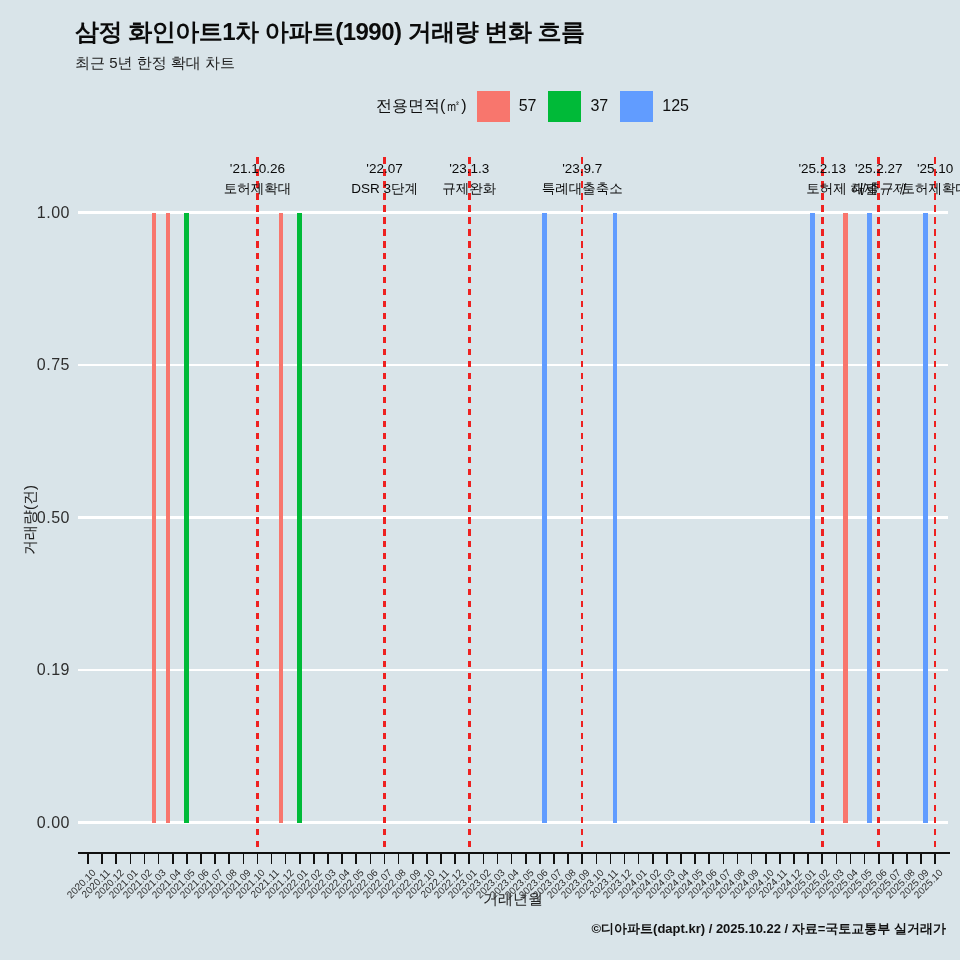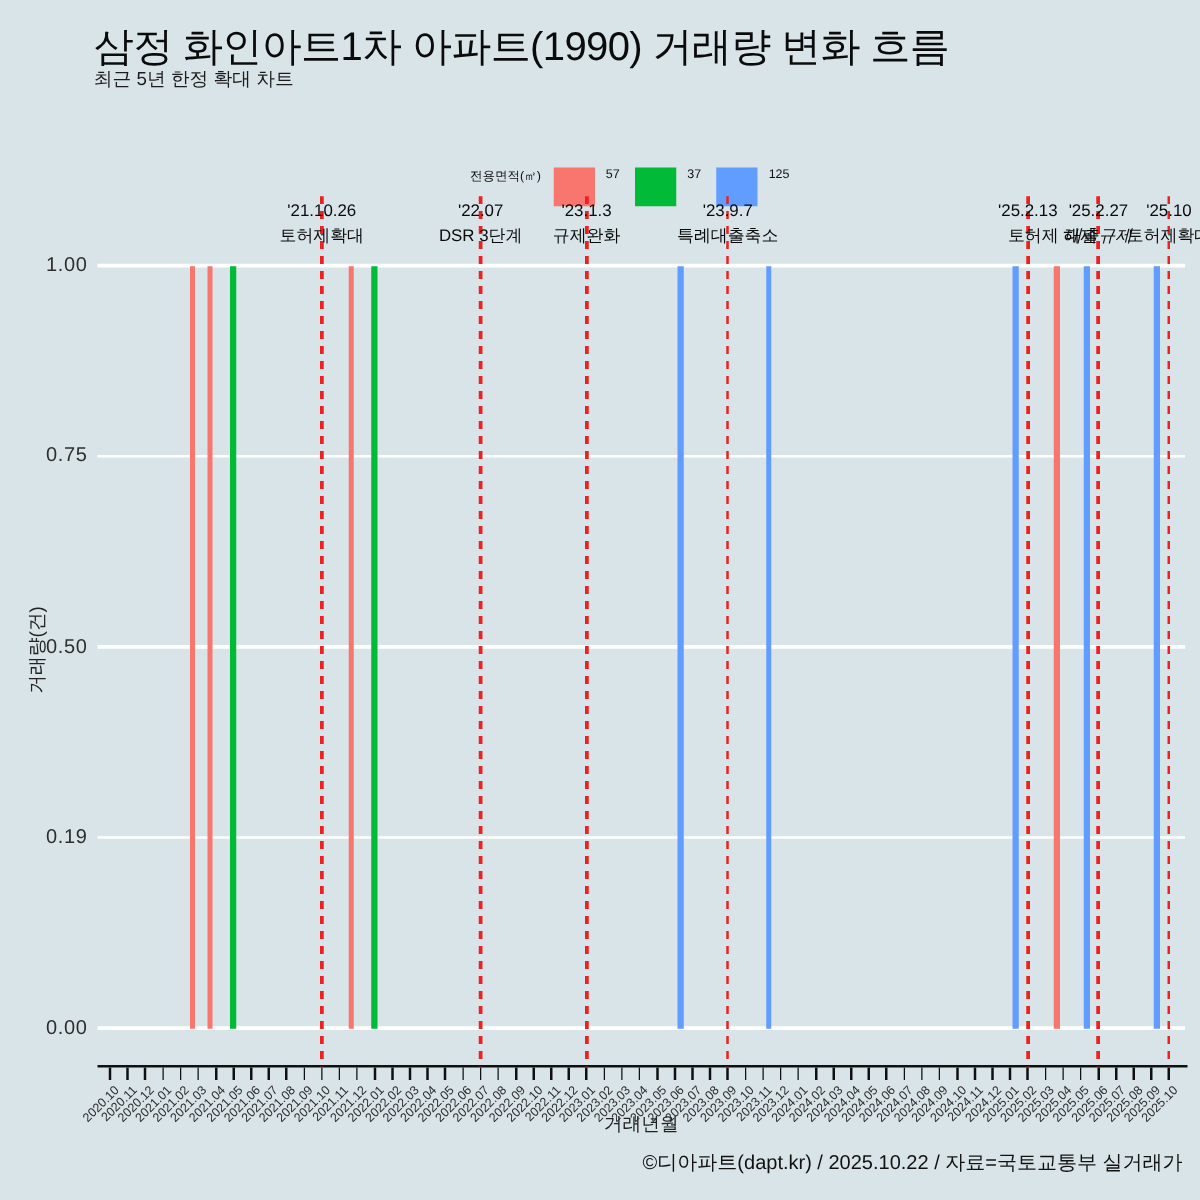--- a/index.html
+++ b/index.html
@@ -1,40 +1,40 @@
 <!DOCTYPE html>
 <html><head>
 <meta charset="utf-8">
 <style>
   html,body{margin:0;padding:0;}
   body{
     width:960px;height:960px;position:relative;overflow:hidden;
     background:#d9e4e9;
     font-family:"Liberation Sans", sans-serif;
   }
-  .chart-title{position:absolute;left:75px;top:16px;font-size:32px;font-weight:400;color:#0b0b0b;letter-spacing:-0.5px;}
+  .chart-title{position:absolute;left:75px;top:16px;font-size:24px;font-weight:700;color:#0b0b0b;letter-spacing:-0.5px;}
   .chart-subtitle{position:absolute;left:75px;top:54px;font-size:15px;color:#1c1c1c;}
-  .legend{position:absolute;left:376px;top:90px;height:32px;display:flex;gap:9px;font-size:10px;color:#101010;margin-top:44px;}
+  .legend{position:absolute;left:376px;top:90px;height:32px;display:flex;align-items:center;gap:9px;font-size:16px;color:#101010;}
   .legend-title{margin-right:1px;}
   .legend-swatch{width:33px;height:31px;display:inline-block;}
   .legend-item-label{margin-right:3px;}
   #chart-area{position:absolute;left:0;top:0;width:960px;height:960px;}
   .gridline{position:absolute;left:78px;width:870px;height:2.5px;background:#ffffff;}
   .ytick-label{position:absolute;right:890px;font-size:16px;color:#2e2e2e;letter-spacing:0.5px;}
   .y-axis-title{position:absolute;left:30px;top:520px;transform:translate(-50%,-50%) rotate(-90deg);font-size:15px;color:#222;white-space:nowrap;}
   .x-axis-line{position:absolute;left:78px;top:852px;width:872px;height:2.2px;background:#101010;}
   .xtick{position:absolute;top:854px;width:1.6px;height:10px;background:#101010;}
   .xtick-label{position:absolute;top:867px;font-size:10px;color:#2b2b2b;white-space:nowrap;transform-origin:100% 0;transform:rotate(-45deg);}
   .x-axis-title{position:absolute;left:513px;top:890px;transform:translateX(-50%);font-size:15px;color:#222;}
   .bar{position:absolute;width:4.7px;}
   .event-line{position:absolute;top:157px;height:696px;width:2.6px;
     background:repeating-linear-gradient(to bottom,#ee2120 0 6.5px,transparent 6.5px 12px);}
   .event-date{position:absolute;top:161px;transform:translateX(-50%);font-size:13.5px;color:#0a0a0a;white-space:nowrap;}
   .event-label{position:absolute;top:180px;transform:translateX(-50%);font-size:13.5px;color:#0a0a0a;white-space:nowrap;}
-  .footer-credit{position:absolute;right:14px;top:920px;font-size:16px;color:#111;}
+  .footer-credit{position:absolute;right:14px;top:920px;font-size:13px;color:#111;font-weight:bold;}
 </style>
 </head>
 <body>
 
 <div id="chart-area">
   <div class="chart-title">삼정 화인아트1차 아파트(1990) 거래량 변화 흐름</div>
   <div class="chart-subtitle">최근 5년 한정 확대 차트</div>
 
   <div class="legend">
     <span class="legend-title">전용면적(㎡)</span>

